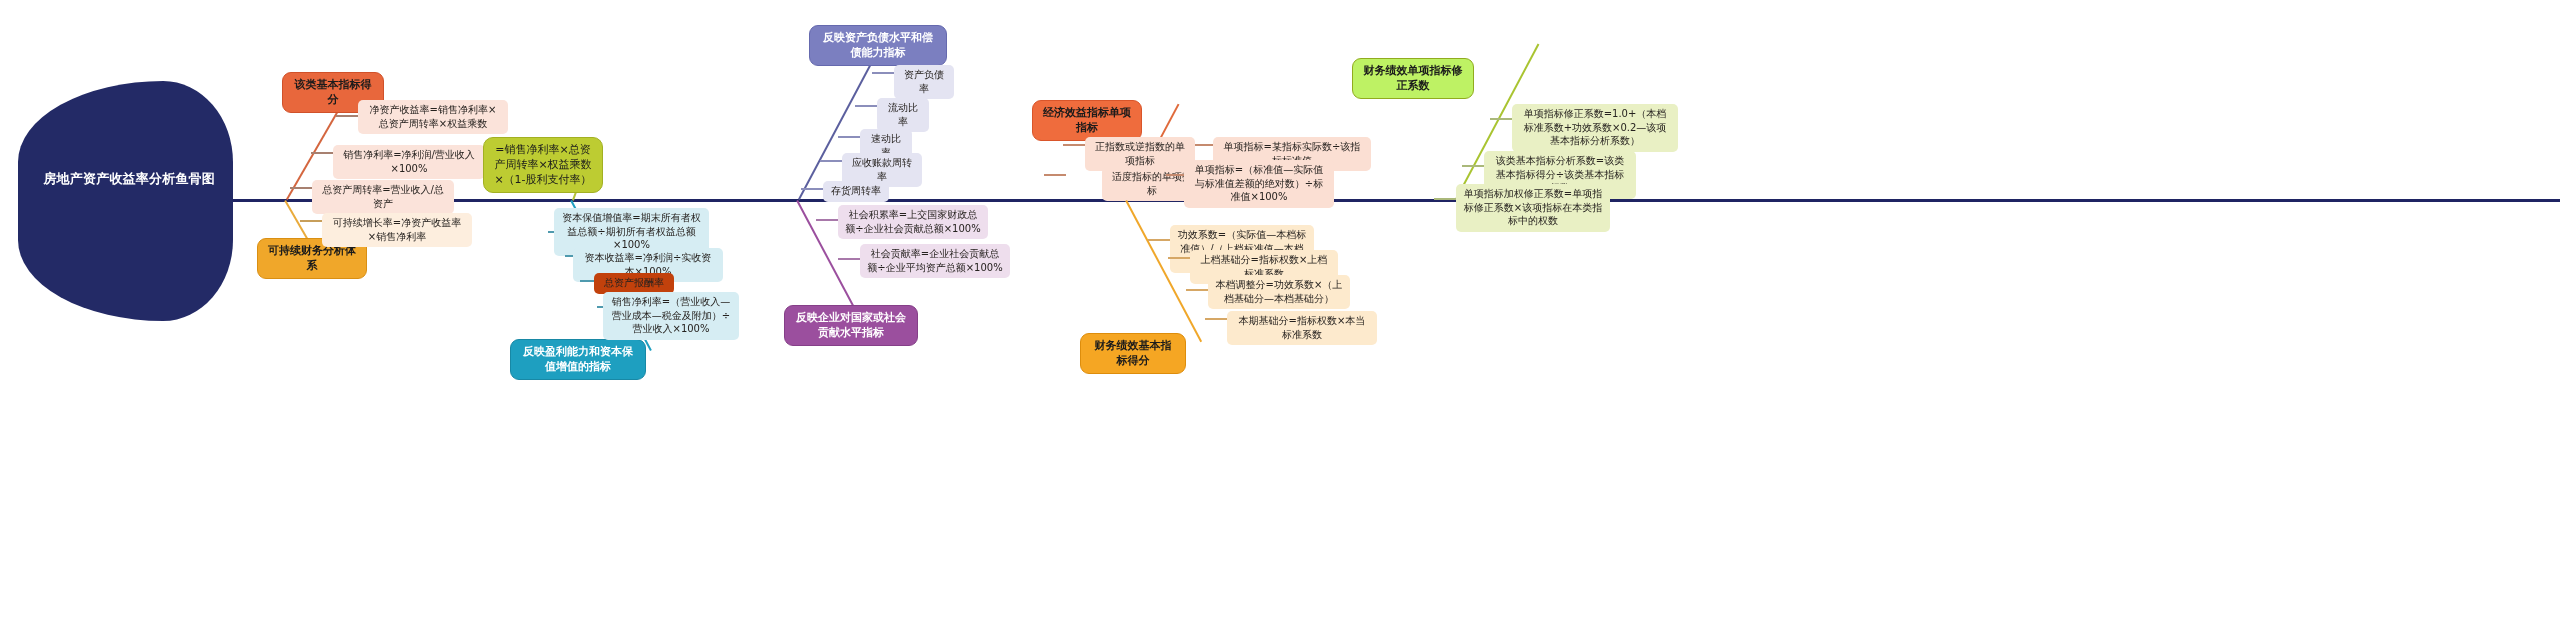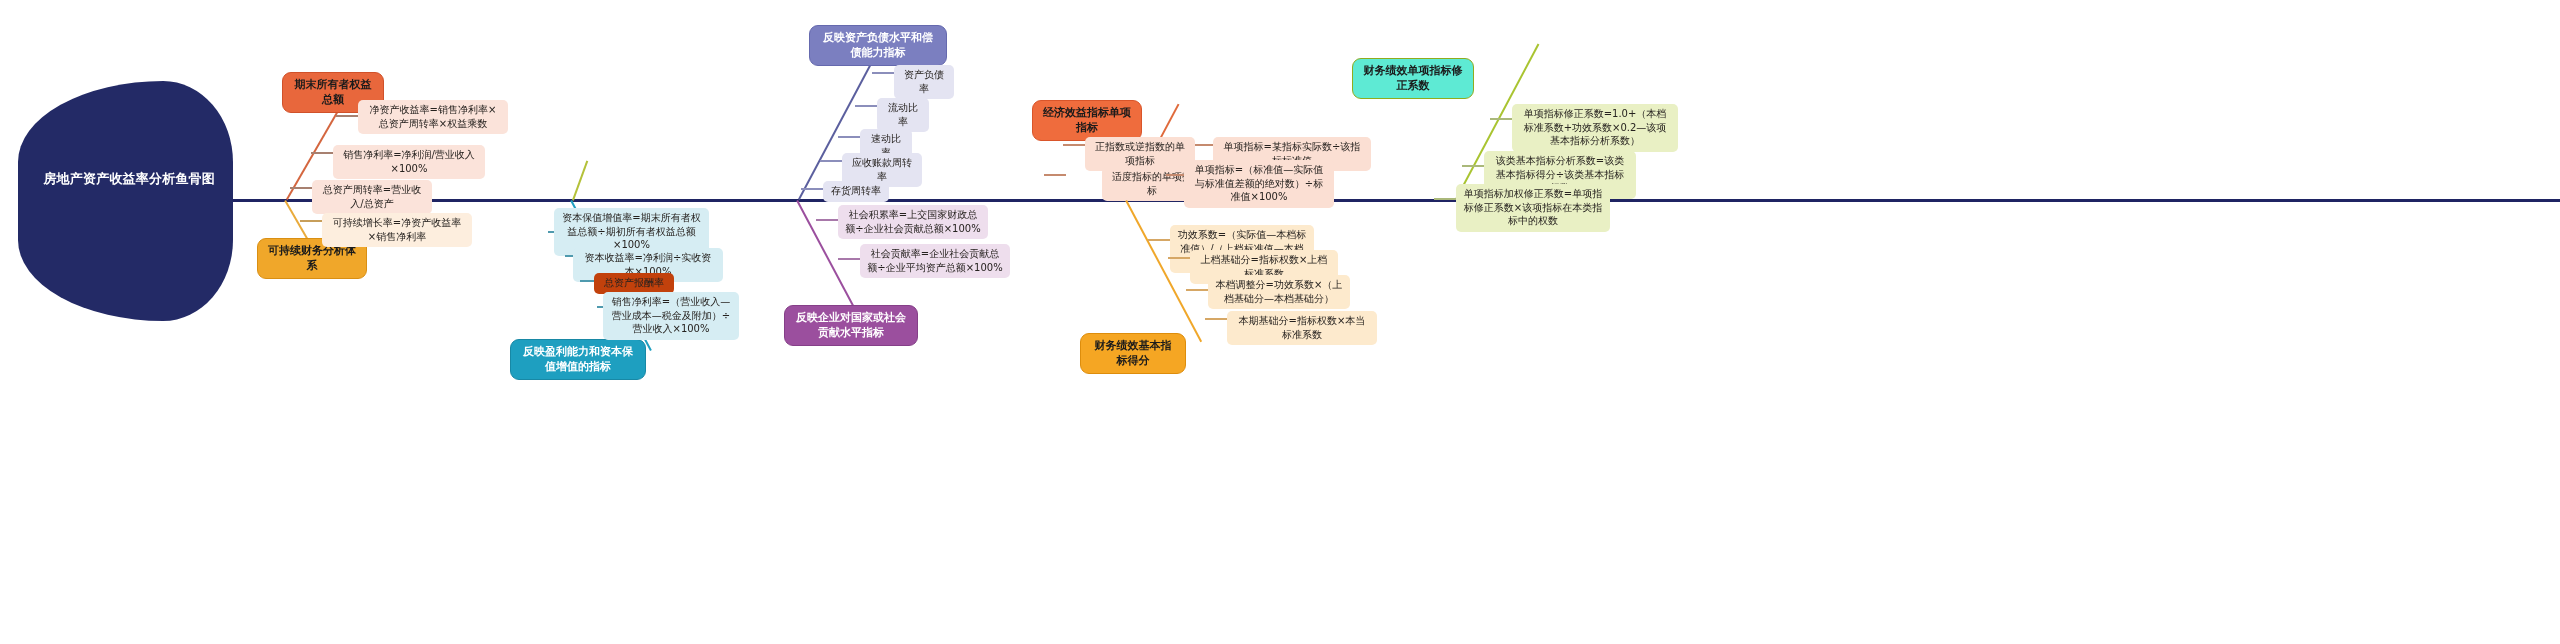--- a/index.html
+++ b/index.html
@@ -86,38 +86,39 @@
 <body>
 
 <div id="stage">
 
   <div class="spine"></div>
 
   <div class="fish-head"></div>
   <div class="fish-head-label">房地产资产收益率分析鱼骨图</div>
 
   <div class="bone" style="left:286px;top:199px;width:138px;background:#d4663f;transform:rotate(-60deg);"></div>
-  <div class="cat" style="left:282px;top:72px;width:102px;background:#e8673c;border:1.3px solid #d0512a;">期末所有者权益总额</div>
+  <div class="cat" style="left:282px;top:72px;width:102px;background:#e8673c;border:1.3px solid #d0512a;">该类基本指标得分</div>
 
   <div class="stub" style="left:336px;top:115px;width:22px;background:#a78070;"></div>
   <div class="leaf" style="left:358px;top:100px;width:150px;background:#fbe3da;">净资产收益率=销售净利率×总资产周转率×权益乘数</div>
 
   <div class="stub" style="left:311px;top:152px;width:22px;background:#a78070;"></div>
   <div class="leaf" style="left:333px;top:145px;width:152px;background:#fbe3da;">销售净利率=净利润/营业收入×100%</div>
 
   <div class="stub" style="left:290px;top:187px;width:22px;background:#a78070;"></div>
-  <div class="leaf" style="left:312px;top:180px;width:120px;background:#fbe3da;text-align:center;">总资产周转率=营业收入/总资产</div>
+  <div class="leaf" style="left:312px;top:180px;width:142px;background:#fbe3da;text-align:center;">总资产周转率=营业收入/总资产</div>
 
   <div class="bone" style="left:286px;top:200px;width:78px;background:#e9ab3c;transform:rotate(60deg);"></div>
   <div class="cat" style="left:257px;top:238px;width:110px;background:#f0a72a;border:1.3px solid #d98f13;">可持续财务分析体系</div>
 
   <div class="stub" style="left:300px;top:220px;width:22px;background:#c79e5a;"></div>
   <div class="leaf" style="left:322px;top:213px;width:150px;background:#fdeede;">可持续增长率=净资产收益率×销售净利率</div>
 
   <div class="bone" style="left:572px;top:200px;width:42px;background:#b4c13a;transform:rotate(-70deg);"></div>
+  <div class="cat" style="left:483px;top:137px;width:120px;background:#bdcc32;border:1.3px solid #a2b022;font-weight:400;border-radius:10px;">=销售净利率×总资产周转率×权益乘数×（1-股利支付率）</div>
 
   <div class="bone" style="left:572px;top:200px;width:170px;background:#1e9fc0;transform:rotate(62deg);"></div>
   <div class="cat light" style="left:510px;top:339px;width:136px;background:#1e9fc0;border:1.3px solid #1888a5;">反映盈利能力和资本保值增值的指标</div>
 
   <div class="stub" style="left:548px;top:231px;width:22px;background:#4f9aae;"></div>
   <div class="leaf" style="left:554px;top:208px;width:155px;background:#d6edf3;">资本保值增值率=期末所有者权益总额÷期初所有者权益总额×100%</div>
 
   <div class="stub" style="left:565px;top:255px;width:22px;background:#4f9aae;"></div>
   <div class="leaf" style="left:573px;top:248px;width:150px;background:#d6edf3;">资本收益率=净利润÷实收资本×100%</div>
 
@@ -176,21 +177,21 @@
   <div class="stub" style="left:1168px;top:257px;width:22px;background:#d6a765;"></div>
   <div class="leaf" style="left:1190px;top:250px;width:148px;background:#fdeacd;">上档基础分=指标权数×上档标准系数</div>
 
   <div class="stub" style="left:1186px;top:289px;width:22px;background:#d6a765;"></div>
   <div class="leaf" style="left:1208px;top:275px;width:142px;background:#fdeacd;">本档调整分=功效系数×（上档基础分—本档基础分）</div>
 
   <div class="stub" style="left:1205px;top:318px;width:22px;background:#d6a765;"></div>
   <div class="leaf" style="left:1227px;top:311px;width:150px;background:#fdeacd;">本期基础分=指标权数×本当标准系数</div>
 
   <div class="bone" style="left:1455px;top:199px;width:176px;background:#a9c431;transform:rotate(-62deg);"></div>
-  <div class="cat" style="left:1352px;top:58px;width:122px;background:#5eead4;border:1.3px solid #91ab1e;">财务绩效单项指标修正系数</div>
+  <div class="cat" style="left:1352px;top:58px;width:122px;background:#bef264;border:1.3px solid #91ab1e;">财务绩效单项指标修正系数</div>
 
   <div class="stub" style="left:1490px;top:118px;width:22px;background:#aab87a;"></div>
   <div class="leaf" style="left:1512px;top:104px;width:166px;background:#e9f0c4;">单项指标修正系数=1.0+（本档标准系数+功效系数×0.2—该项基本指标分析系数）</div>
 
   <div class="stub" style="left:1462px;top:165px;width:22px;background:#aab87a;"></div>
   <div class="leaf" style="left:1484px;top:151px;width:152px;background:#e9f0c4;">该类基本指标分析系数=该类基本指标得分÷该类基本指标权数</div>
 
   <div class="stub" style="left:1434px;top:198px;width:22px;background:#aab87a;"></div>
   <div class="leaf" style="left:1456px;top:184px;width:154px;background:#e9f0c4;">单项指标加权修正系数=单项指标修正系数×该项指标在本类指标中的权数</div>
 

